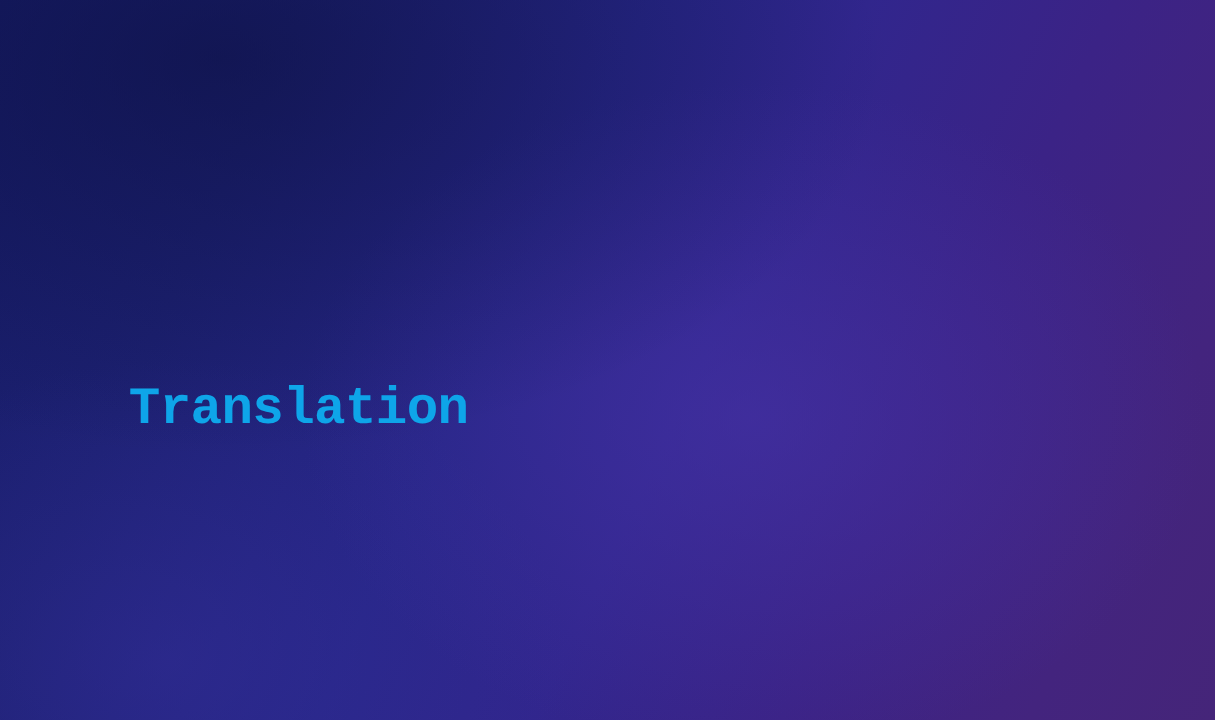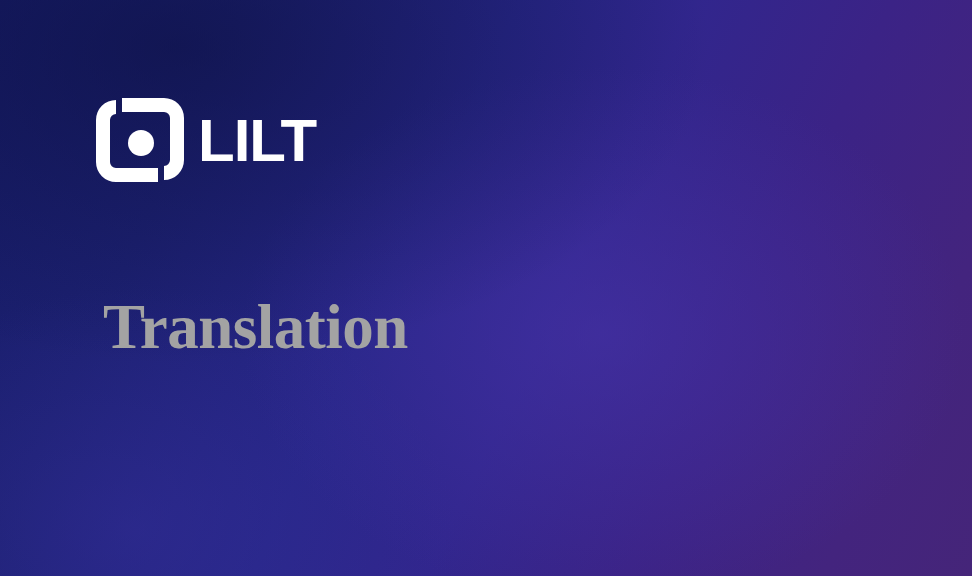--- a/index.html
+++ b/index.html
@@ -93,77 +93,39 @@
   
   .headline {
     position: absolute;
     left: 103px;
     top: 288px;
     width: 700px;
   }
 
   .headline-line {
     display: block;
-    color: #a3a3a3;
-    font-family: Liberation Serif, serif;
+    color: #0ea5e9;
+    font-family: Liberation Mono, monospace;
     font-weight: bold;
-    font-size: 63px;
+    font-size: 42px;
     line-height: 79px;
     letter-spacing: -0.5px;
     white-space: nowrap;
   }
 </style>
 </head>
 <body>
 
 <div class="slide">
 
   <div class="bg-base"></div>
   <div class="bg-bloom"></div>
   <div class="bg-vignette"></div>
 
   <div class="content">
 
-    <div class="logo-lockup">
-
-      <svg class="logo-mark" viewBox="0 0 88 84" aria-hidden="true">
-
-        <path fill="#ffffff" d="
-          M 26 0
-          L 68 0
-          A 20 20 0 0 1 88 20
-          L 88 62
-          A 20 20 0 0 1 68 82
-          L 68 68
-          A 6 6 0 0 0 74 62
-          L 74 20
-          A 6 6 0 0 0 68 14
-          L 26 14
-          Z"></path>
-        <path fill="#ffffff" d="
-          M 20 2
-          L 20 16
-          A 6 6 0 0 0 14 22
-          L 14 64
-          A 6 6 0 0 0 20 70
-          L 62 70
-          L 62 84
-          L 20 84
-          A 20 20 0 0 1 0 64
-          L 0 22
-          A 20 20 0 0 1 20 2
-          Z"></path>
-
-        <circle cx="45" cy="45" r="13" fill="#ffffff"></circle>
-      </svg>
-
-      <svg class="logo-wordmark" viewBox="0 0 142 58">
-        <text x="0" y="50">LILT</text>
-      </svg>
-
-    </div>
 
     <div class="headline">
       <span class="headline-line">Translation</span>
     </div>
 
   </div>
 </div>
 
 </body></html>

